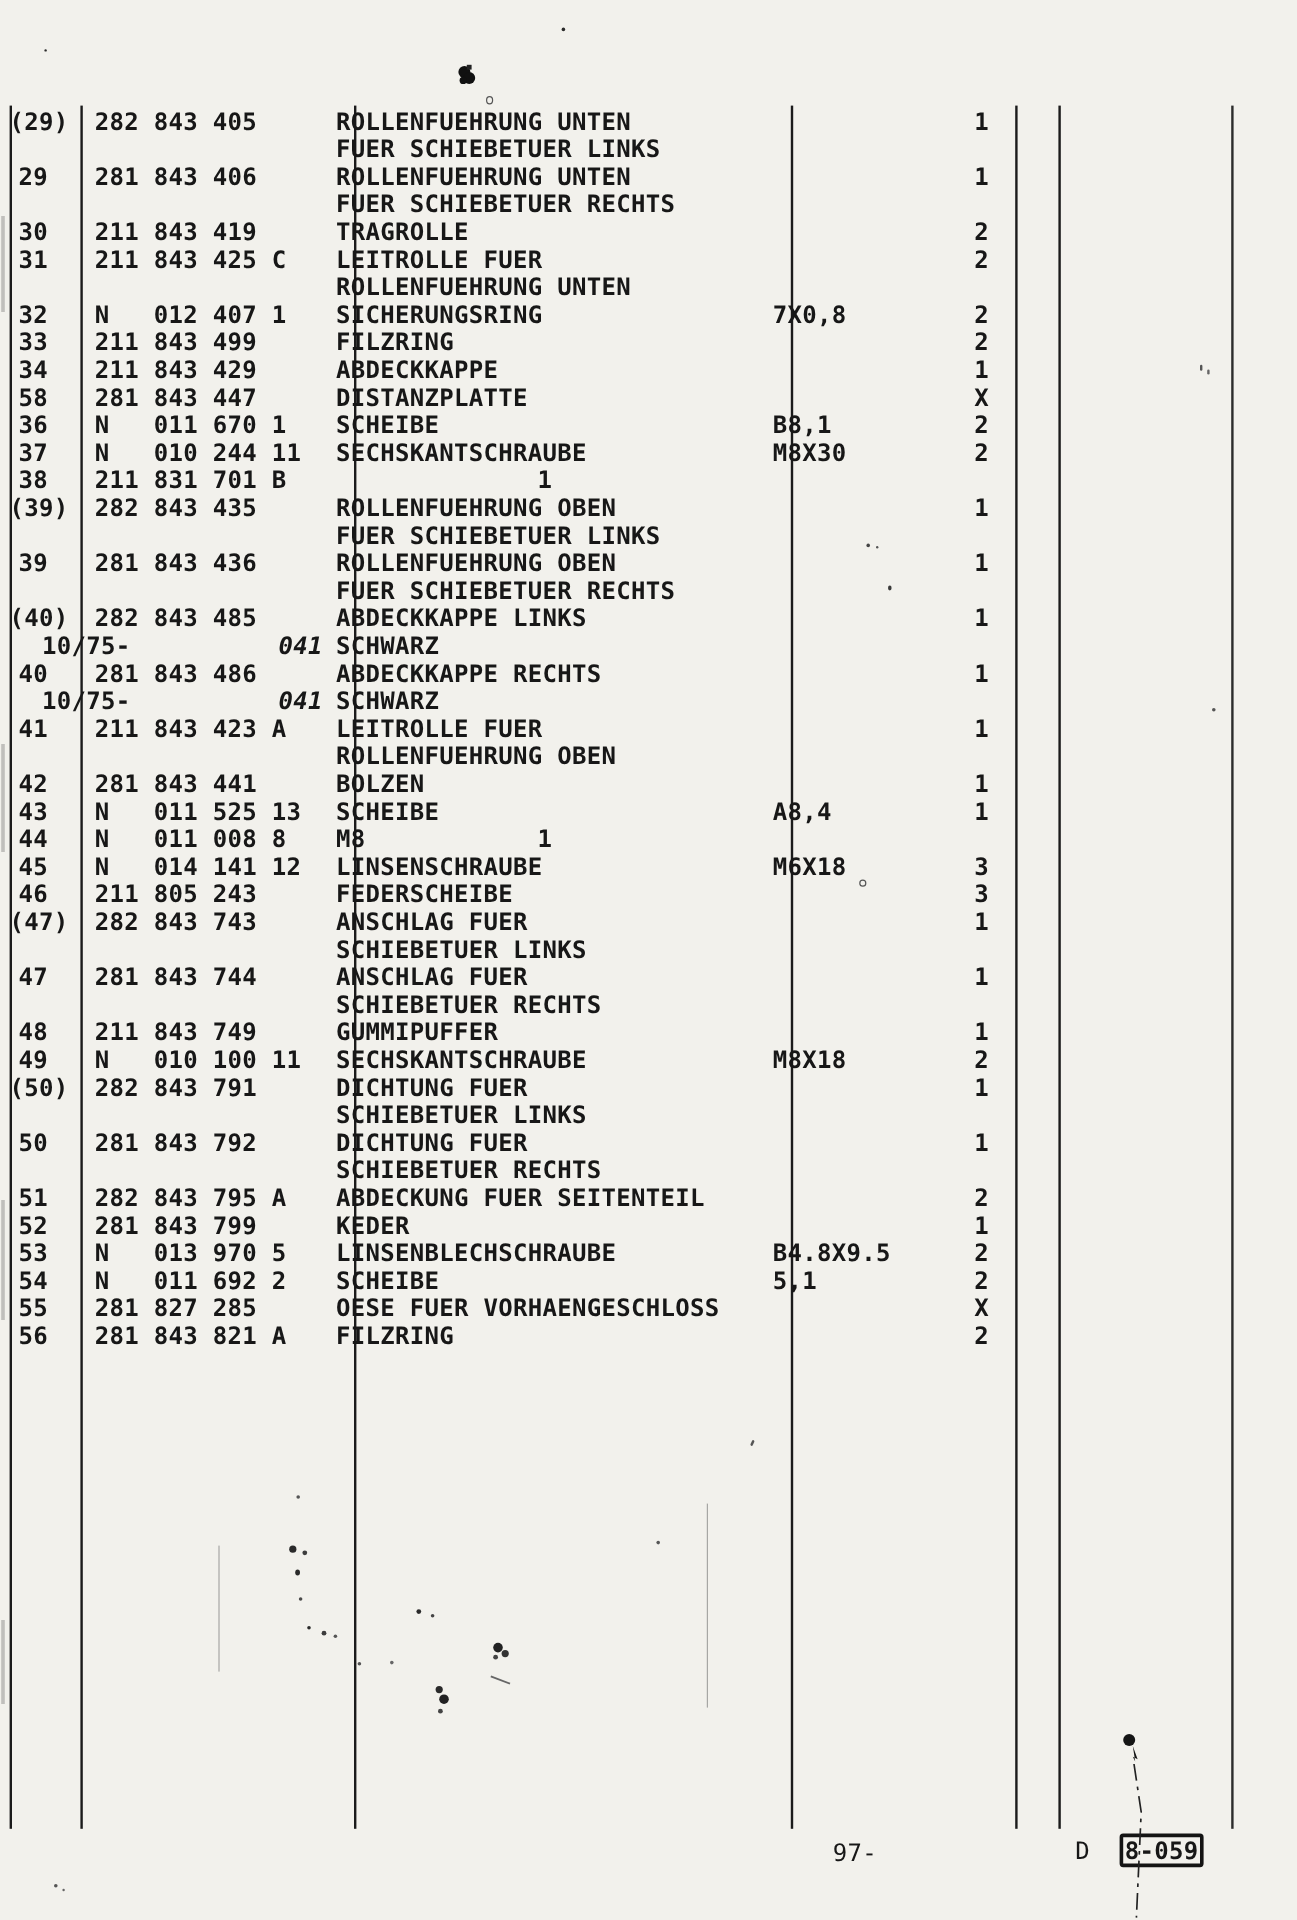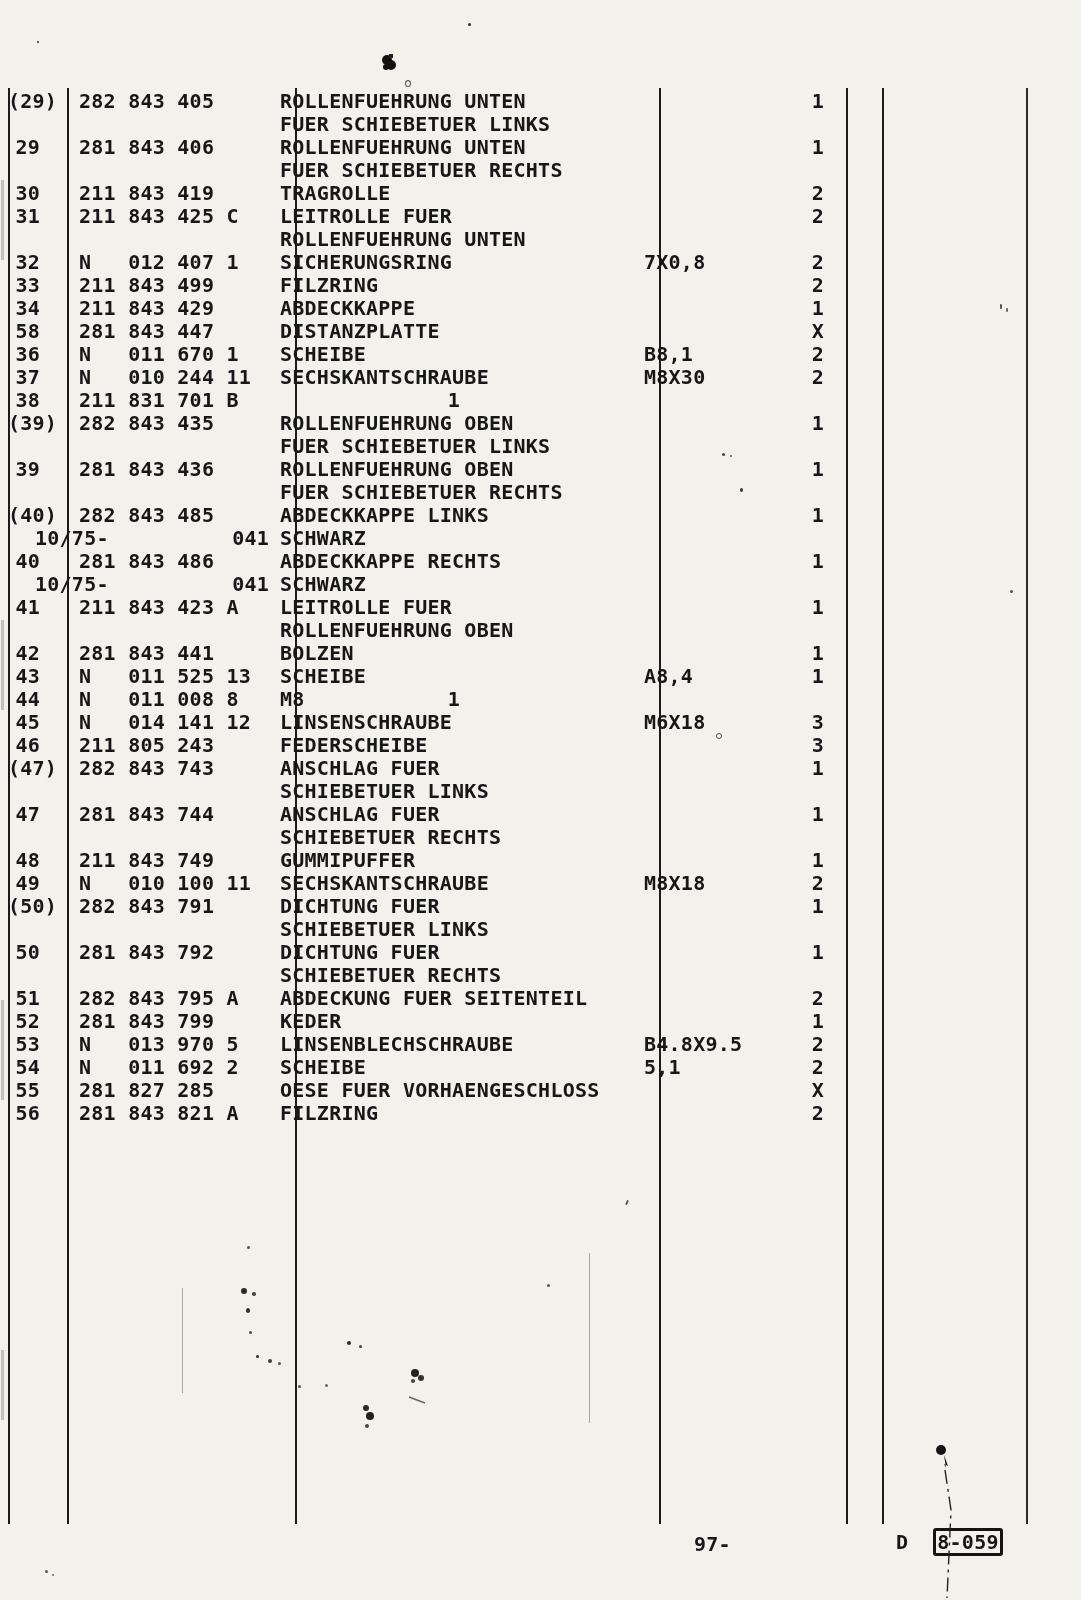--- a/index.html
+++ b/index.html
@@ -12,28 +12,28 @@
   .page{position:absolute;inset:0;}
   
   .vline{position:absolute;top:88px;width:2px;height:1436px;background:#1b1b1b;}
   .vline.thin{width:2px;opacity:.92;}
   
   .rows{position:absolute;left:8px;top:90px;width:874px;}
   .row{display:flex;height:23px;line-height:23px;font-size:20px;font-weight:700;letter-spacing:.25px;white-space:pre;}
   .c-item{width:40px;text-align:right;padding-right:8px;box-sizing:border-box;}
   .c-part{width:228px;padding-left:31px;box-sizing:border-box;position:relative;}
   .c-part .sub-left{position:absolute;left:-13px;top:0;}
-  .c-part .sub-right{position:absolute;right:7px;top:0;}
+  .c-part .sub-right{position:absolute;right:7px;top:0;font-style:italic;}
   .c-desc{width:364px;padding-left:4px;box-sizing:border-box;}
   .c-dim{width:160px;padding-left:4px;box-sizing:border-box;}
   .c-qty{width:36px;text-align:center;}
   .row span{display:block;}
   .c-item,.c-part,.c-desc,.c-dim,.c-qty{overflow:visible;}
   
-  .footer-text{position:absolute;font-size:20px;font-weight:700;letter-spacing:.25px;line-height:22px;}
+  .footer-text{position:absolute;font-size:20px;font-weight:400;letter-spacing:.25px;line-height:22px;}
   #page-num{left:694px;top:1533px;}
   #doc-letter{left:896px;top:1531px;}
   .plate{
     position:absolute;left:933px;top:1528px;width:64px;height:22px;
     border:3px solid #141414;border-radius:3px;
     font-size:20px;font-weight:700;letter-spacing:.25px;line-height:22px;text-align:center;
     background:#f2f1ec;
   }
   
   .speck{position:absolute;background:#2a2a2a;border-radius:50%;}

